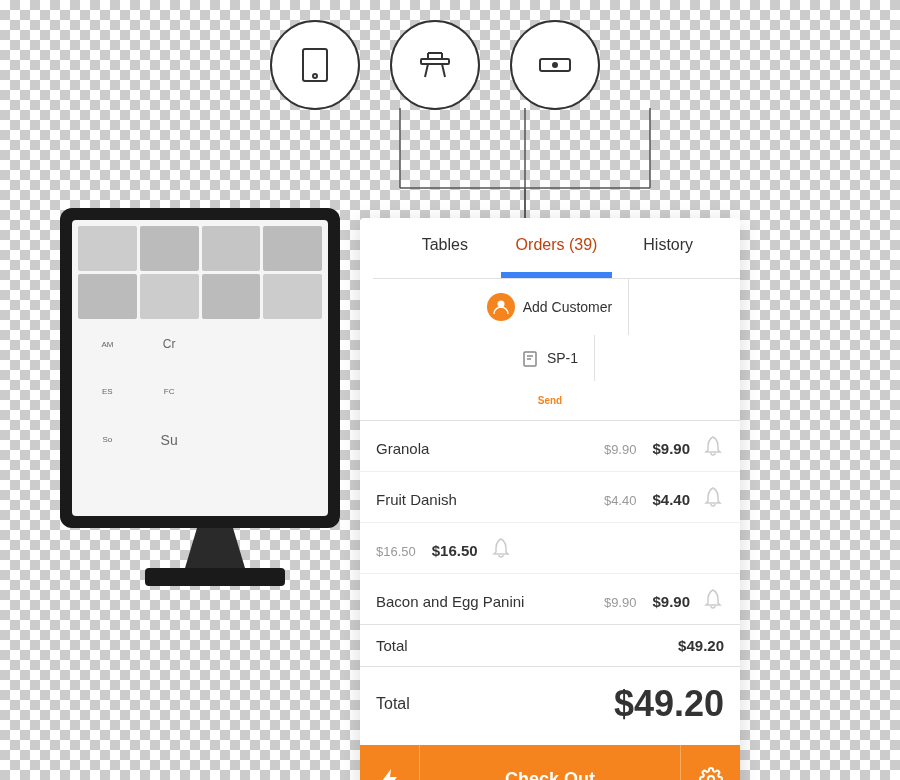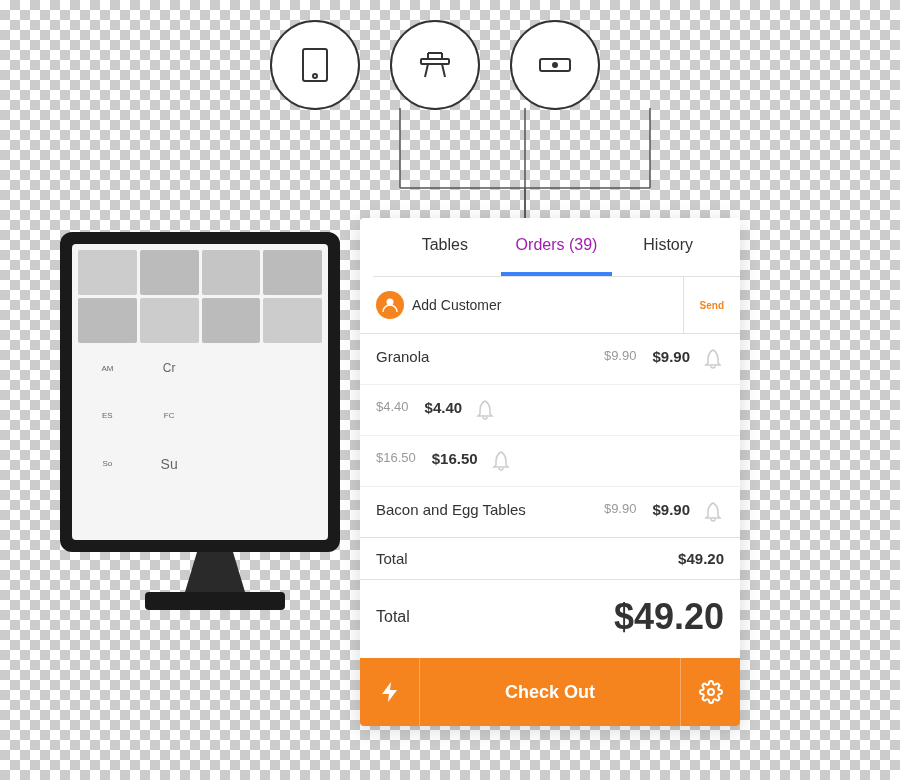--- a/index.html
+++ b/index.html
@@ -24,21 +24,21 @@
         linear-gradient(-45deg, transparent 75%, #ccc 75%);
       background-size: 20px 20px;
       background-position: 0 0, 0 10px, 10px -10px, -10px 0px;
       background-color: #fff;
     }
 
     
     .monitor-container {
       position: absolute;
       left: 60px;
-      top: 232px;
+      top: 208px;
       width: 310px;
       height: 420px;
     }
 
     .monitor-frame {
       width: 280px;
       height: 320px;
       background: #1a1a1a;
       border-radius: 12px;
       padding: 12px;
@@ -142,30 +142,31 @@
       flex: 1;
       text-align: center;
       padding: 18px 8px;
       font-size: 16px;
       font-weight: 500;
       color: #333;
       cursor: pointer;
     }
 
     .tab-item.active {
-      color: #a21caf;
-      border-bottom: 4px solid #3b82f6;
+      color: #c2410c;
+      border-bottom: 6px solid #3b82f6;
     }
 
     
     .order-bar {
       display: flex;
       align-items: center;
       border-bottom: 1px solid #e0e0e0;
       padding: 0;
+      flex-direction: column;
     }
 
     .add-customer-btn {
       flex: 1;
       display: flex;
       align-items: center;
       gap: 8px;
       padding: 14px 16px;
       border-right: 1px solid #e0e0e0;
       font-size: 14px;
@@ -202,21 +203,21 @@
       cursor: pointer;
     }
 
     
     .order-items {
       border-bottom: 1px solid #e0e0e0;
     }
 
     .order-row {
       display: flex;
-      align-items: flex-start;
+      align-items: flex-end;
       padding: 14px 16px;
       border-bottom: 1px solid #f0f0f0;
     }
 
     .order-row:last-child {
       border-bottom: none;
     }
 
     .item-name {
       flex: 1;
@@ -405,55 +406,64 @@
   <div class="order-bar">
     <div class="add-customer-btn">
       <div class="customer-icon">
         <svg width="18" height="18" viewBox="0 0 18 18" fill="white">
           <circle cx="9" cy="6" r="3.5"></circle>
           <path d="M2 16c0-3.866 3.134-7 7-7s7 3.134 7 7" stroke="white" stroke-width="1.5" fill="none"></path>
         </svg>
       </div>
       <span>Add Customer</span>
     </div>
+    <div class="order-id">
+      <svg width="18" height="18" viewBox="0 0 18 18" fill="none" stroke="#888" stroke-width="1.5">
+        <rect x="3" y="3" width="12" height="14" rx="1"></rect>
+        <line x1="6" y1="7" x2="12" y2="7"></line>
+        <line x1="6" y1="10" x2="10" y2="10"></line>
+      </svg>
+      <span>SP-1</span>
+    </div>
     <div class="send-btn">Send</div>
   </div>
 
   <div class="order-items">
 
     <div class="order-row">
       <span class="item-name">Granola</span>
       <span class="item-price-orig">$9.90</span>
       <span class="item-price-total">$9.90</span>
       <svg class="bell-icon" viewBox="0 0 22 22" fill="none" stroke="#ccc" stroke-width="1.5">
         <path d="M11 2C11 2 6 4 6 11v4l-2 2h14l-2-2v-4c0-7-5-9-5-9z"></path>
         <path d="M9 18c0 1.1.9 2 2 2s2-.9 2-2"></path>
       </svg>
     </div>
 
     <div class="order-row">
+      <span class="item-name">Fruit Danish</span>
       <span class="item-price-orig">$4.40</span>
       <span class="item-price-total">$4.40</span>
       <svg class="bell-icon" viewBox="0 0 22 22" fill="none" stroke="#ccc" stroke-width="1.5">
         <path d="M11 2C11 2 6 4 6 11v4l-2 2h14l-2-2v-4c0-7-5-9-5-9z"></path>
         <path d="M9 18c0 1.1.9 2 2 2s2-.9 2-2"></path>
       </svg>
     </div>
 
     <div class="order-row">
       <span class="item-price-orig">$16.50</span>
       <span class="item-price-total">$16.50</span>
       <svg class="bell-icon" viewBox="0 0 22 22" fill="none" stroke="#ccc" stroke-width="1.5">
         <path d="M11 2C11 2 6 4 6 11v4l-2 2h14l-2-2v-4c0-7-5-9-5-9z"></path>
         <path d="M9 18c0 1.1.9 2 2 2s2-.9 2-2"></path>
       </svg>
     </div>
 
     <div class="order-row">
-      <span class="item-name">Bacon and Egg Tables</span>
+      <span class="item-name">Bacon and Egg Panini</span>
       <span class="item-price-orig">$9.90</span>
       <span class="item-price-total">$9.90</span>
       <svg class="bell-icon" viewBox="0 0 22 22" fill="none" stroke="#ccc" stroke-width="1.5">
         <path d="M11 2C11 2 6 4 6 11v4l-2 2h14l-2-2v-4c0-7-5-9-5-9z"></path>
         <path d="M9 18c0 1.1.9 2 2 2s2-.9 2-2"></path>
       </svg>
     </div>
 
   </div>
 

